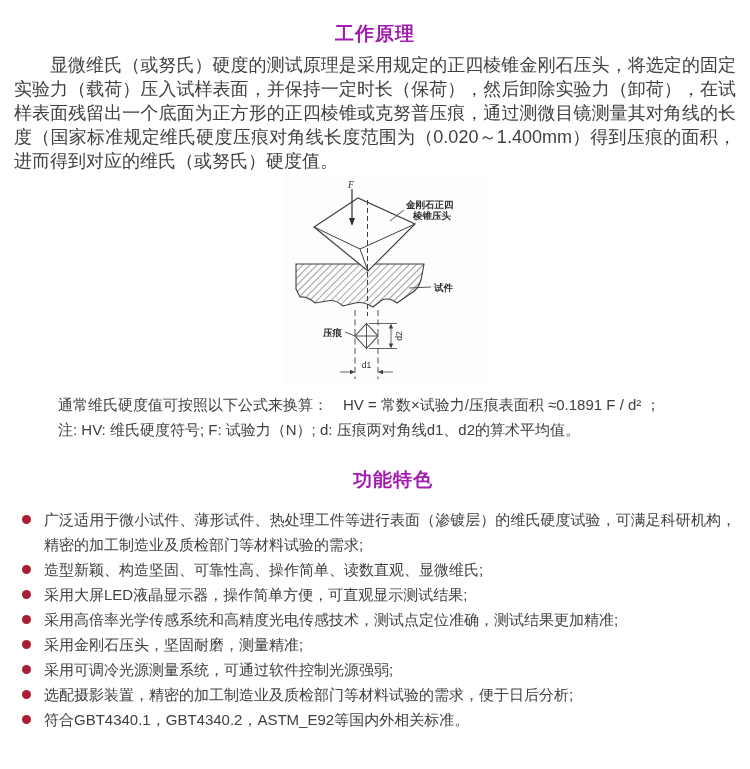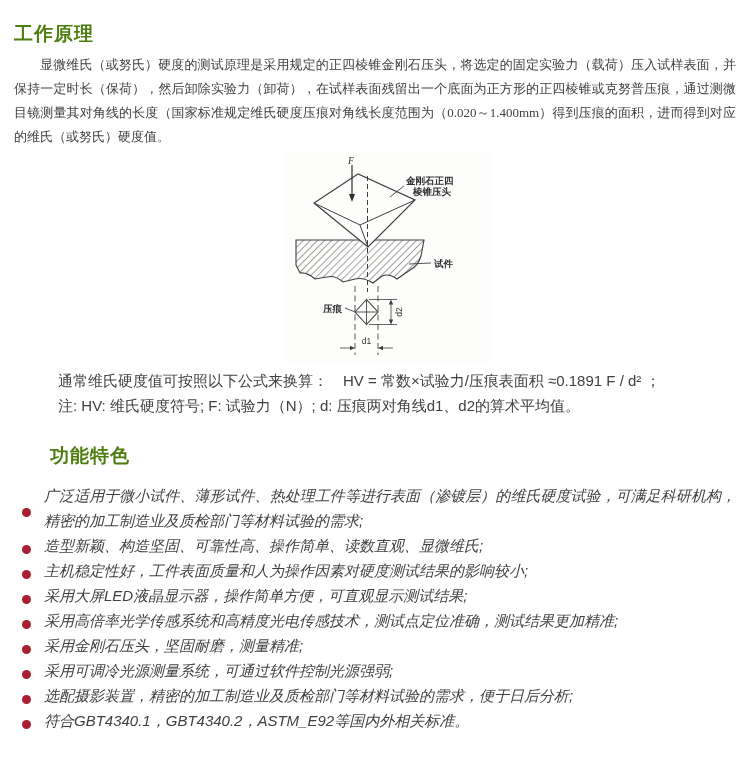--- a/index.html
+++ b/index.html
@@ -4,36 +4,36 @@
 <style>
   html,body{margin:0;padding:0;background:#ffffff;}
   body{
     width:750px;
     font-family:"Liberation Sans", sans-serif;
     color:#404040;
     -webkit-font-smoothing:antialiased;
   }
   .page{padding:0 14px;}
   .sec-title{
-    color:#4d7c0f;
+    color:#a21caf;
     font-size:19px;
     line-height:23px;
     font-weight:bold;
     margin:0;
     letter-spacing:1px;
+    text-align:center;
   }
   .t1{margin-top:22px;}
   .t2{margin-top:26px;margin-left:36px;}
   .body-para{
-    font-size:13px;
+    font-size:18px;
     line-height:24px;
     margin:8px 0 0 0;
     text-align:justify;
     text-indent:2em;
-    font-family:Liberation Serif, serif;
   }
   .figure{
     width:205px;
     height:210px;
     margin:3px 0 6px 271px;
     background:#fdfdfc;
   }
   .formula{margin:0;}
   .formula-line{
     font-size:15px;
@@ -41,24 +41,23 @@
     text-align:justify;
     margin-left:44px;
   }
   .features-list{
     list-style:none;
     margin:16px 0 0 0;
     padding:0;
   }
   .feature-item{
     display:flex;
-    align-items:center;
+    align-items:flex-start;
     font-size:15px;
     line-height:25px;
-    font-style:italic;
   }
   .dot{
     flex:0 0 auto;
     width:9px;height:9px;
     border-radius:50%;
     background:#a81e32;
     margin:8px 13px 0 8px;
   }
   .ft{flex:1 1 auto; text-align:justify;}
   svg text{font-family:"Liberation Sans", sans-serif;}
@@ -154,24 +153,20 @@
     <li class="feature-item">
       <span class="dot"></span>
       <span class="ft">广泛适用于微小试件、薄形试件、热处理工件等进行表面（渗镀层）的维氏硬度试验，可满足科研机构，精密的加工制造业及质检部门等材料试验的需求;</span>
     </li>
     <li class="feature-item">
       <span class="dot"></span>
       <span class="ft">造型新颖、构造坚固、可靠性高、操作简单、读数直观、显微维氏;</span>
     </li>
     <li class="feature-item">
       <span class="dot"></span>
-      <span class="ft">主机稳定性好，工件表面质量和人为操作因素对硬度测试结果的影响较小;</span>
-    </li>
-    <li class="feature-item">
-      <span class="dot"></span>
       <span class="ft">采用大屏LED液晶显示器，操作简单方便，可直观显示测试结果;</span>
     </li>
     <li class="feature-item">
       <span class="dot"></span>
       <span class="ft">采用高倍率光学传感系统和高精度光电传感技术，测试点定位准确，测试结果更加精准;</span>
     </li>
     <li class="feature-item">
       <span class="dot"></span>
       <span class="ft">采用金刚石压头，坚固耐磨，测量精准;</span>
     </li>

